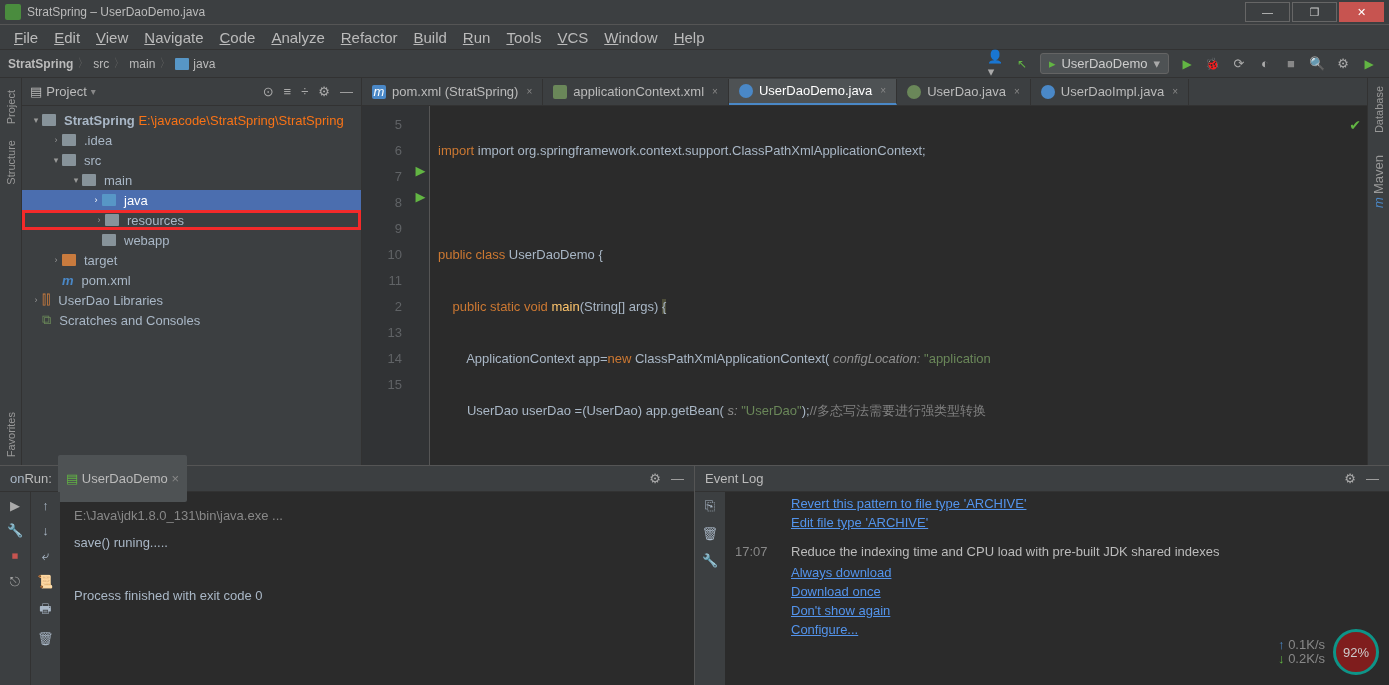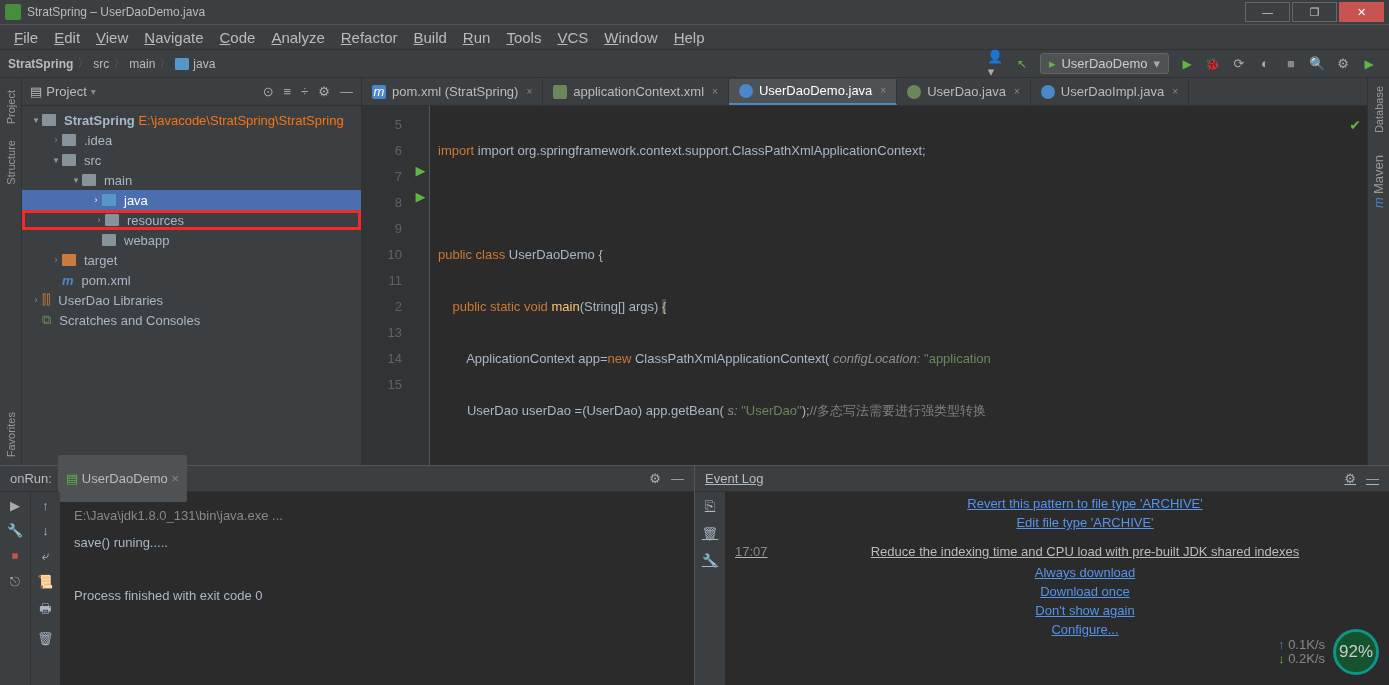--- a/index.html
+++ b/index.html
@@ -51,32 +51,32 @@
 .right-gutter { width:22px; background:#3c3f41; border-left:1px solid #323232; display:flex; flex-direction:column; align-items:center; }
 .bottom-panels { height:220px; display:flex; background:#2b2b2b; border-top:1px solid #555; }
 .run-panel { flex:1; display:flex; flex-direction:column; border-right:1px solid #555; }
 .run-header { height:26px; background:#3c3f41; display:flex; align-items:center; padding:0 10px; border-bottom:1px solid #323232; }
 .run-header-title { color:#bbb; display:flex; align-items:center; gap:6px; flex:1; }
 .run-body { flex:1; display:flex; }
 .run-side { width:30px; background:#3c3f41; display:flex; flex-direction:column; align-items:center; padding-top:6px; gap:10px; }
 .run-side span{color:#aaa;cursor:pointer;font-size:13px;}
 .run-side2 { width:30px; background:#3c3f41; display:flex; flex-direction:column; align-items:center; padding-top:6px; gap:10px; border-left:1px solid #323232;}
 .run-text { flex:1; padding:10px 14px; font-family:Consolas,monospace; font-size:15px; line-height:26px; color:#a9b7c6; white-space:pre; }
-.event-panel { flex:1; display:flex; flex-direction:column;text-decoration:underline; }
+.event-panel { flex:1; display:flex; flex-direction:column; }
 .event-body { flex:1; display:flex; overflow:auto; }
 .event-side { width:30px; background:#3c3f41; display:flex; flex-direction:column; align-items:center; padding-top:6px; gap:12px; }
 .event-content { flex:1; padding:4px 10px; font-size:13px; }
 .event-row { display:flex; gap:16px; margin-bottom:2px; }
 .event-time { color:#888; width:40px; }
-.event-text { flex:1;text-align:center; }
+.event-text { flex:1; }
 .event-title { color:#ccc; font-weight:bold; margin-bottom:4px; }
 .event-link { color:#5394ec; text-decoration:underline; cursor:pointer; display:inline-block; margin-bottom:4px; }
 .event-sep { height:8px; }
 .net-meter { position:absolute; bottom:10px; right:10px; display:flex; align-items:center; gap:8px; }
-.net-circle { width:46px; height:46px; border-radius:50%; border:3px solid #0e9488; display:flex; align-items:center; justify-content:center; background:#14532d; color:#ccc; font-size:17px;}
+.net-circle { width:46px; height:46px; border-radius:50%; border:3px solid #0e9488; display:flex; align-items:center; justify-content:center; background:#7f1d1d; color:#ccc; font-size:13px;}
 .net-stats { text-align:right; color:#888; font-size:11px; line-height:14px; }
 .net-up{color:#4a88c7;} .net-dn{color:#62b543;}
 .green-check { position:absolute; top:6px; right:6px; color:#62b543; font-size:14px; }
 </style>
 </head>
 <body>
 
 <div class="title-bar">
   <span class="title-bar-icon"></span>
   <span class="title-text">StratSpring – UserDaoDemo.java</span>

